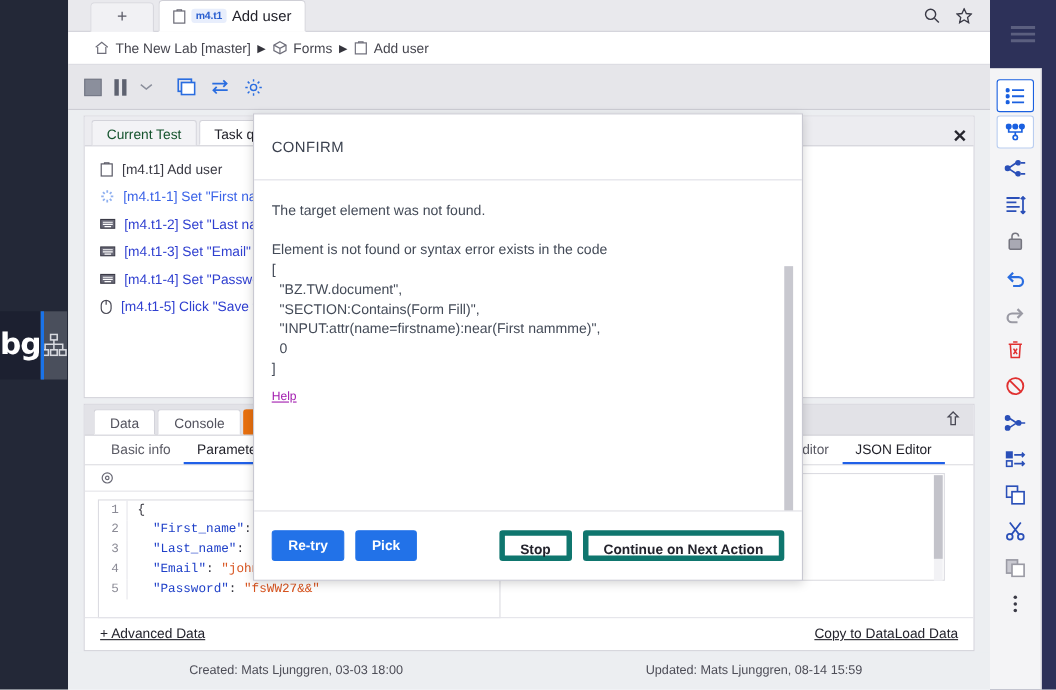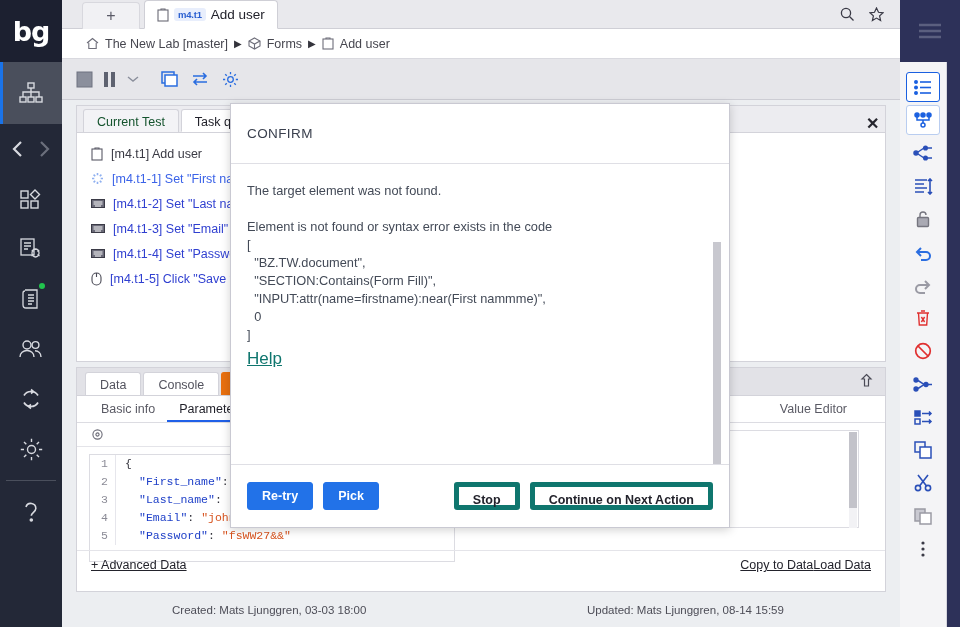--- a/index.html
+++ b/index.html
@@ -8,21 +8,21 @@
     font-family: "Liberation Sans", sans-serif;
     background: #ffffff;
     overflow: hidden;
   }
   #app { position: relative; width: 960px; height: 627px; }
 
   
   .left-rail {
     position: absolute; left: 0; top: 0; width: 62px; height: 627px;
     background: #232837;
-    display: flex; flex-direction: column; align-items: center;
+    display: flex; flex-direction: row; align-items: center;
   }
   .logo-box {
     width: 62px; height: 62px; background: #1c2030;
     display: flex; align-items: center; justify-content: center;
     color: #fff; font-size: 27px; font-weight: bold; letter-spacing: -1px;
     font-family: "DejaVu Sans", sans-serif;
   }
   .rail-active {
     width: 62px; height: 62px; background: #4a4f5c;
     display: flex; align-items: center; justify-content: center;
@@ -199,21 +199,21 @@
   .ed-box {
     margin: 7px 26px 0 12px; border: 1px solid #dcdce2; height: 98px;
     background: #fff; position: relative;
   }
   .ed-scroll {
     position: absolute; right: 1px; top: 1px; width: 8px; height: 96px;
     background: #f2f2f5;
   }
   .ed-thumb { position: absolute; right: 0; top: 0; width: 8px; height: 76px; background: #c3c3ca; }
   .bp-footer {
-    position: absolute; left: 0; bottom: 12px; width: 808px; height: 29px;
+    position: absolute; left: 0; bottom: 1px; width: 808px; height: 29px;
     display: flex; align-items: center; justify-content: space-between;
     padding: 0 14px; border-top: 1px solid #e4e4e9;
   }
   .flink {
     font-size: 12.5px; color: #23232c; text-decoration: underline; cursor: pointer;
   }
   .footer-links { display: flex; }
 
   .statusbar {
     position: absolute; left: 0; bottom: 0; width: 838px; height: 34px;
@@ -236,22 +236,22 @@
   .modal-title {
     font-size: 13.5px; font-weight: normal; color: #3a404e; letter-spacing: .4px;
   }
   .modal-body {
     height: 300px; padding: 18px 20px 0 16px; position: relative; overflow: hidden;
   }
   .mb-text {
     font-size: 12.8px; color: #434a57; line-height: 18px; white-space: pre-wrap;
   }
   .mb-help {
-    display: inline-block; margin-top: 5px; font-size: 17px;
-    color: #0f766e; text-decoration: underline; cursor: pointer;
+    display: inline-block; margin-top: 11px; font-size: 11px;
+    color: #a21caf; text-decoration: underline; cursor: pointer;
   }
   .mb-scroll {
     position: absolute; right: 8px; top: 78px; width: 8px; height: 280px;
     background: #f3f3f6;
   }
   .mb-thumb { position: absolute; right: 0; top: 0; width: 8px; height: 252px; background: #c8c8cf; }
   .modal-foot {
     height: 63px; border-top: 1px solid #dfdfe5;
     display: flex; align-items: center; padding: 0 16px; gap: 10px;
   }
@@ -652,20 +652,21 @@
                 <span class="ln">5</span>
                 <span style="padding-left:14px" class="k">"Password"</span>
                 <span class="p">:&nbsp;</span>
                 <span class="s">"fsWW27&amp;&amp;"</span>
               </div>
           </div>
         </div>
         <div class="bp-right">
           <div class="ed-tabs">
             <div class="sub-tab">Value Editor</div>
+            <div class="sub-tab active">JSON Editor</div>
           </div>
           <div class="ed-box">
             <div class="ed-scroll">
               <div class="ed-thumb"></div>
             </div>
           </div>
         </div>
       </div>
       <div class="bp-footer">
         <span class="flink">+ Advanced Data</span>

